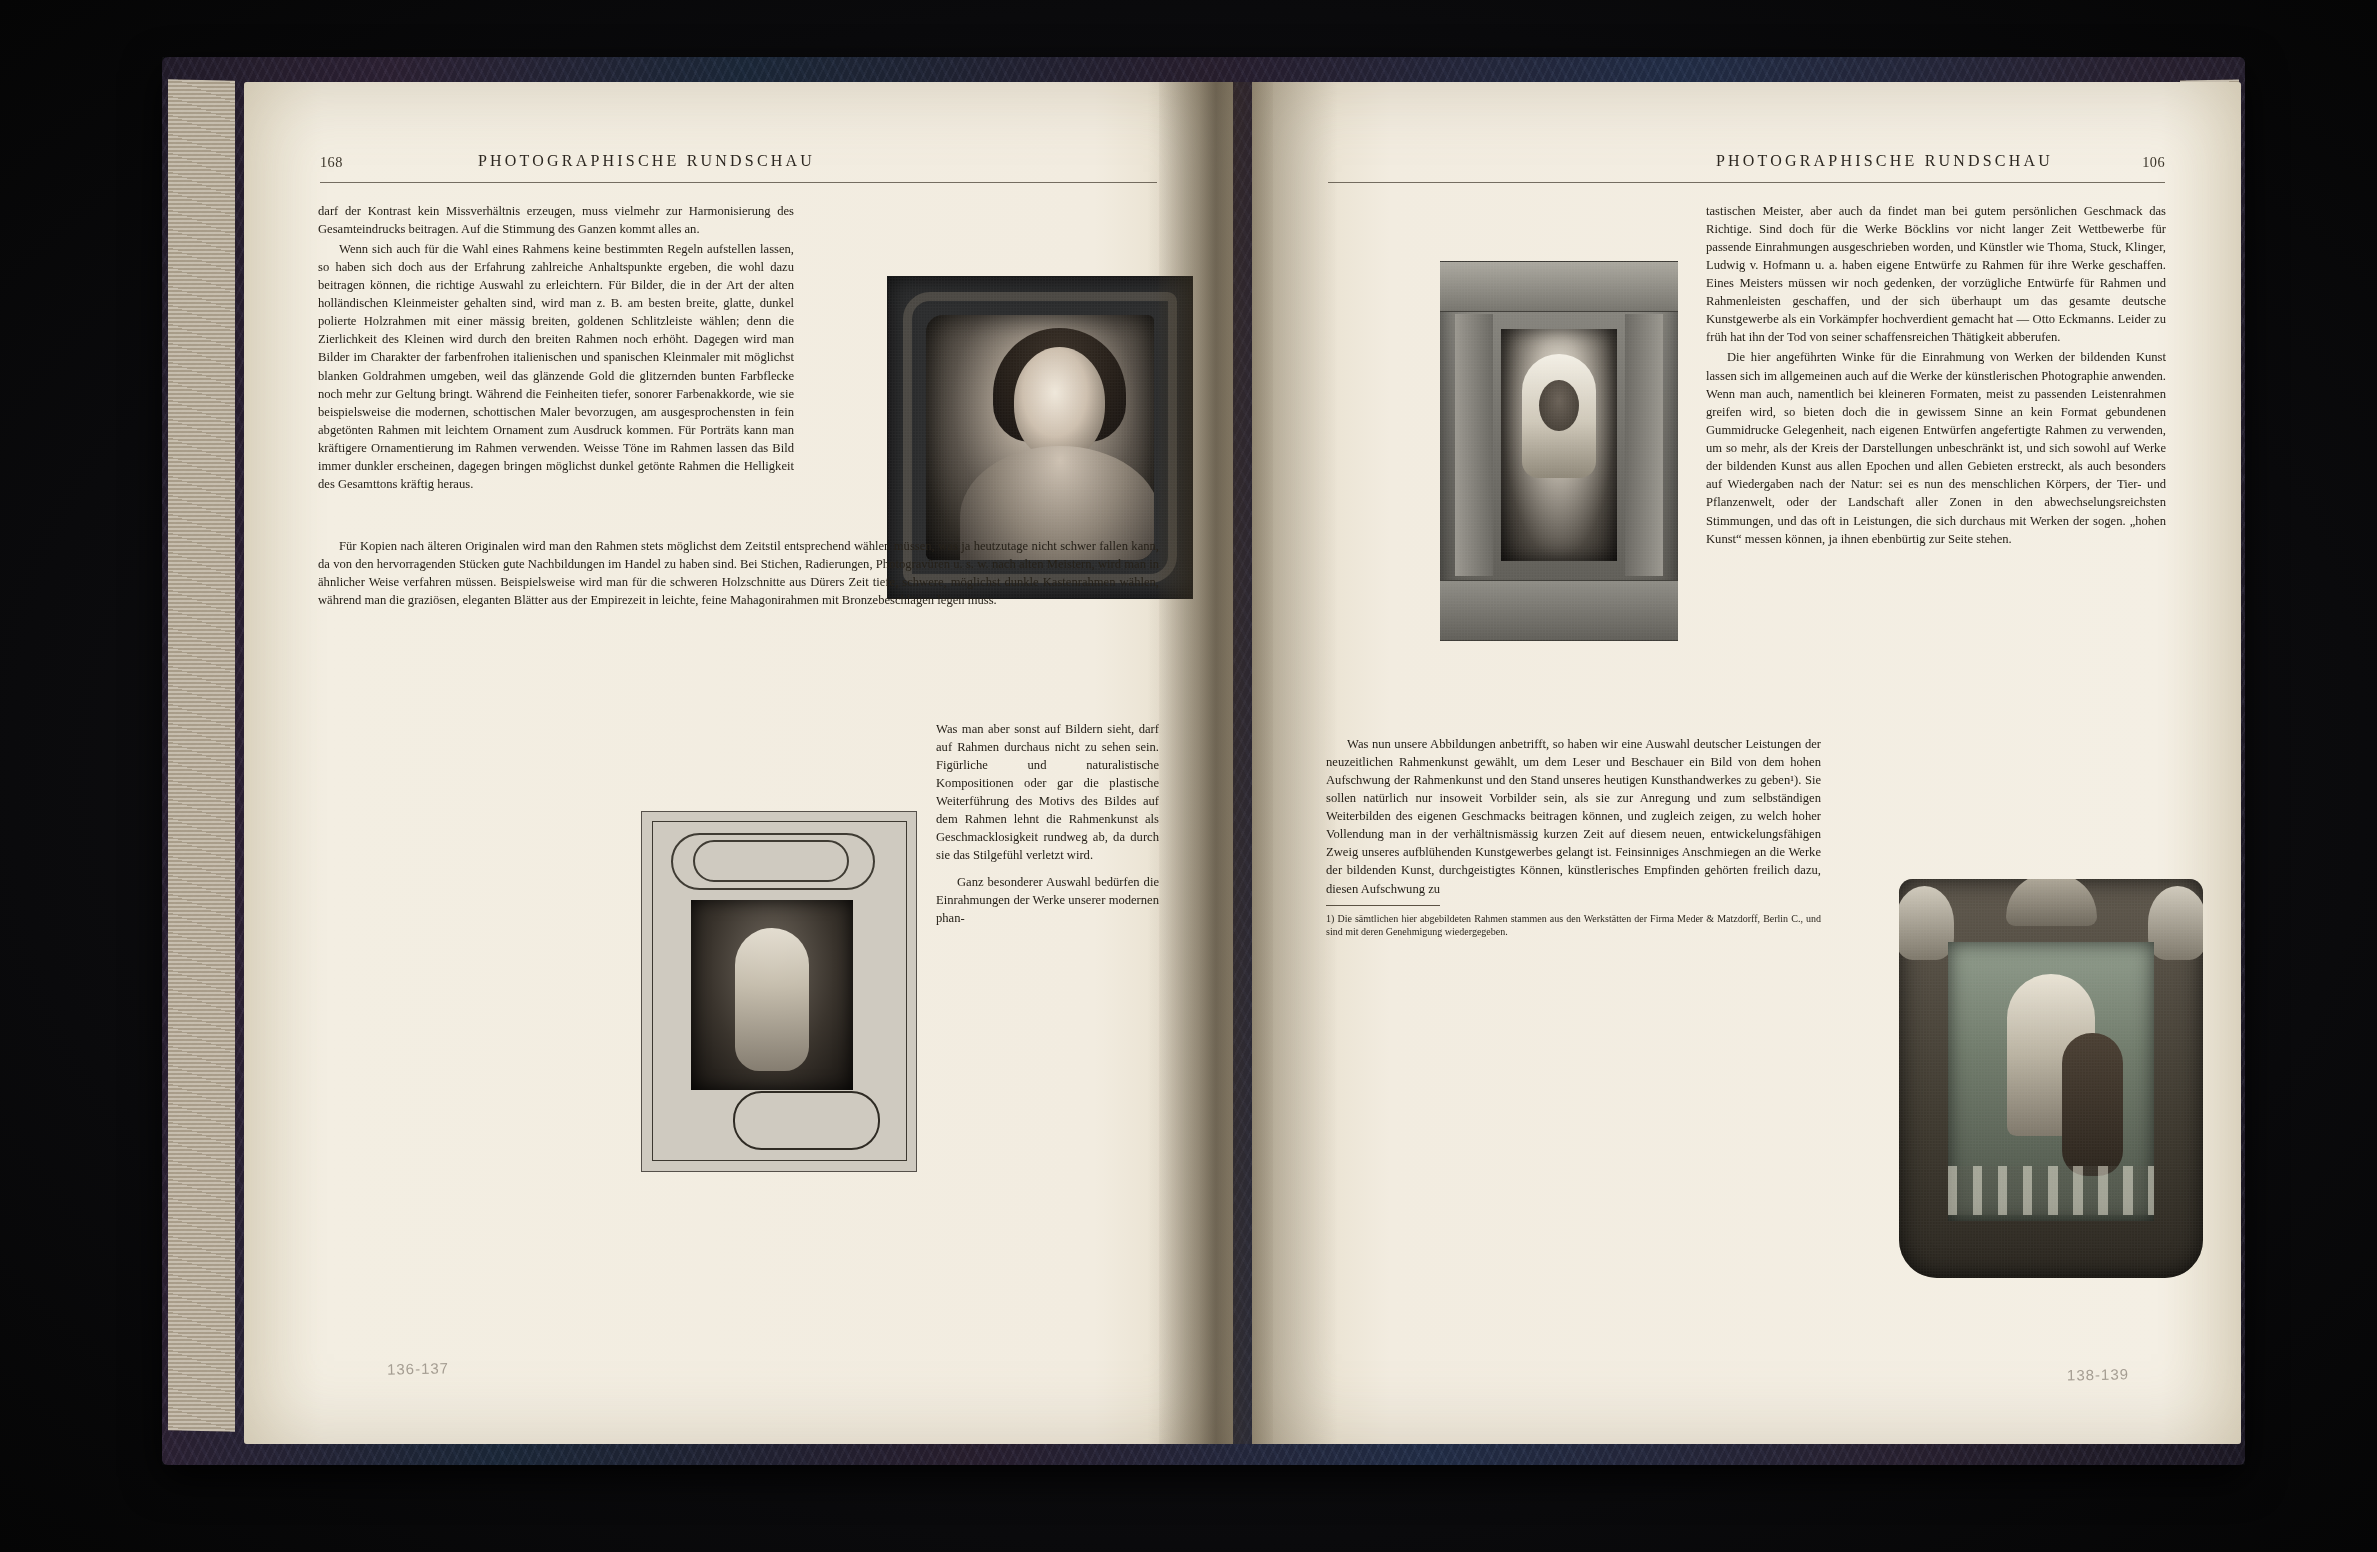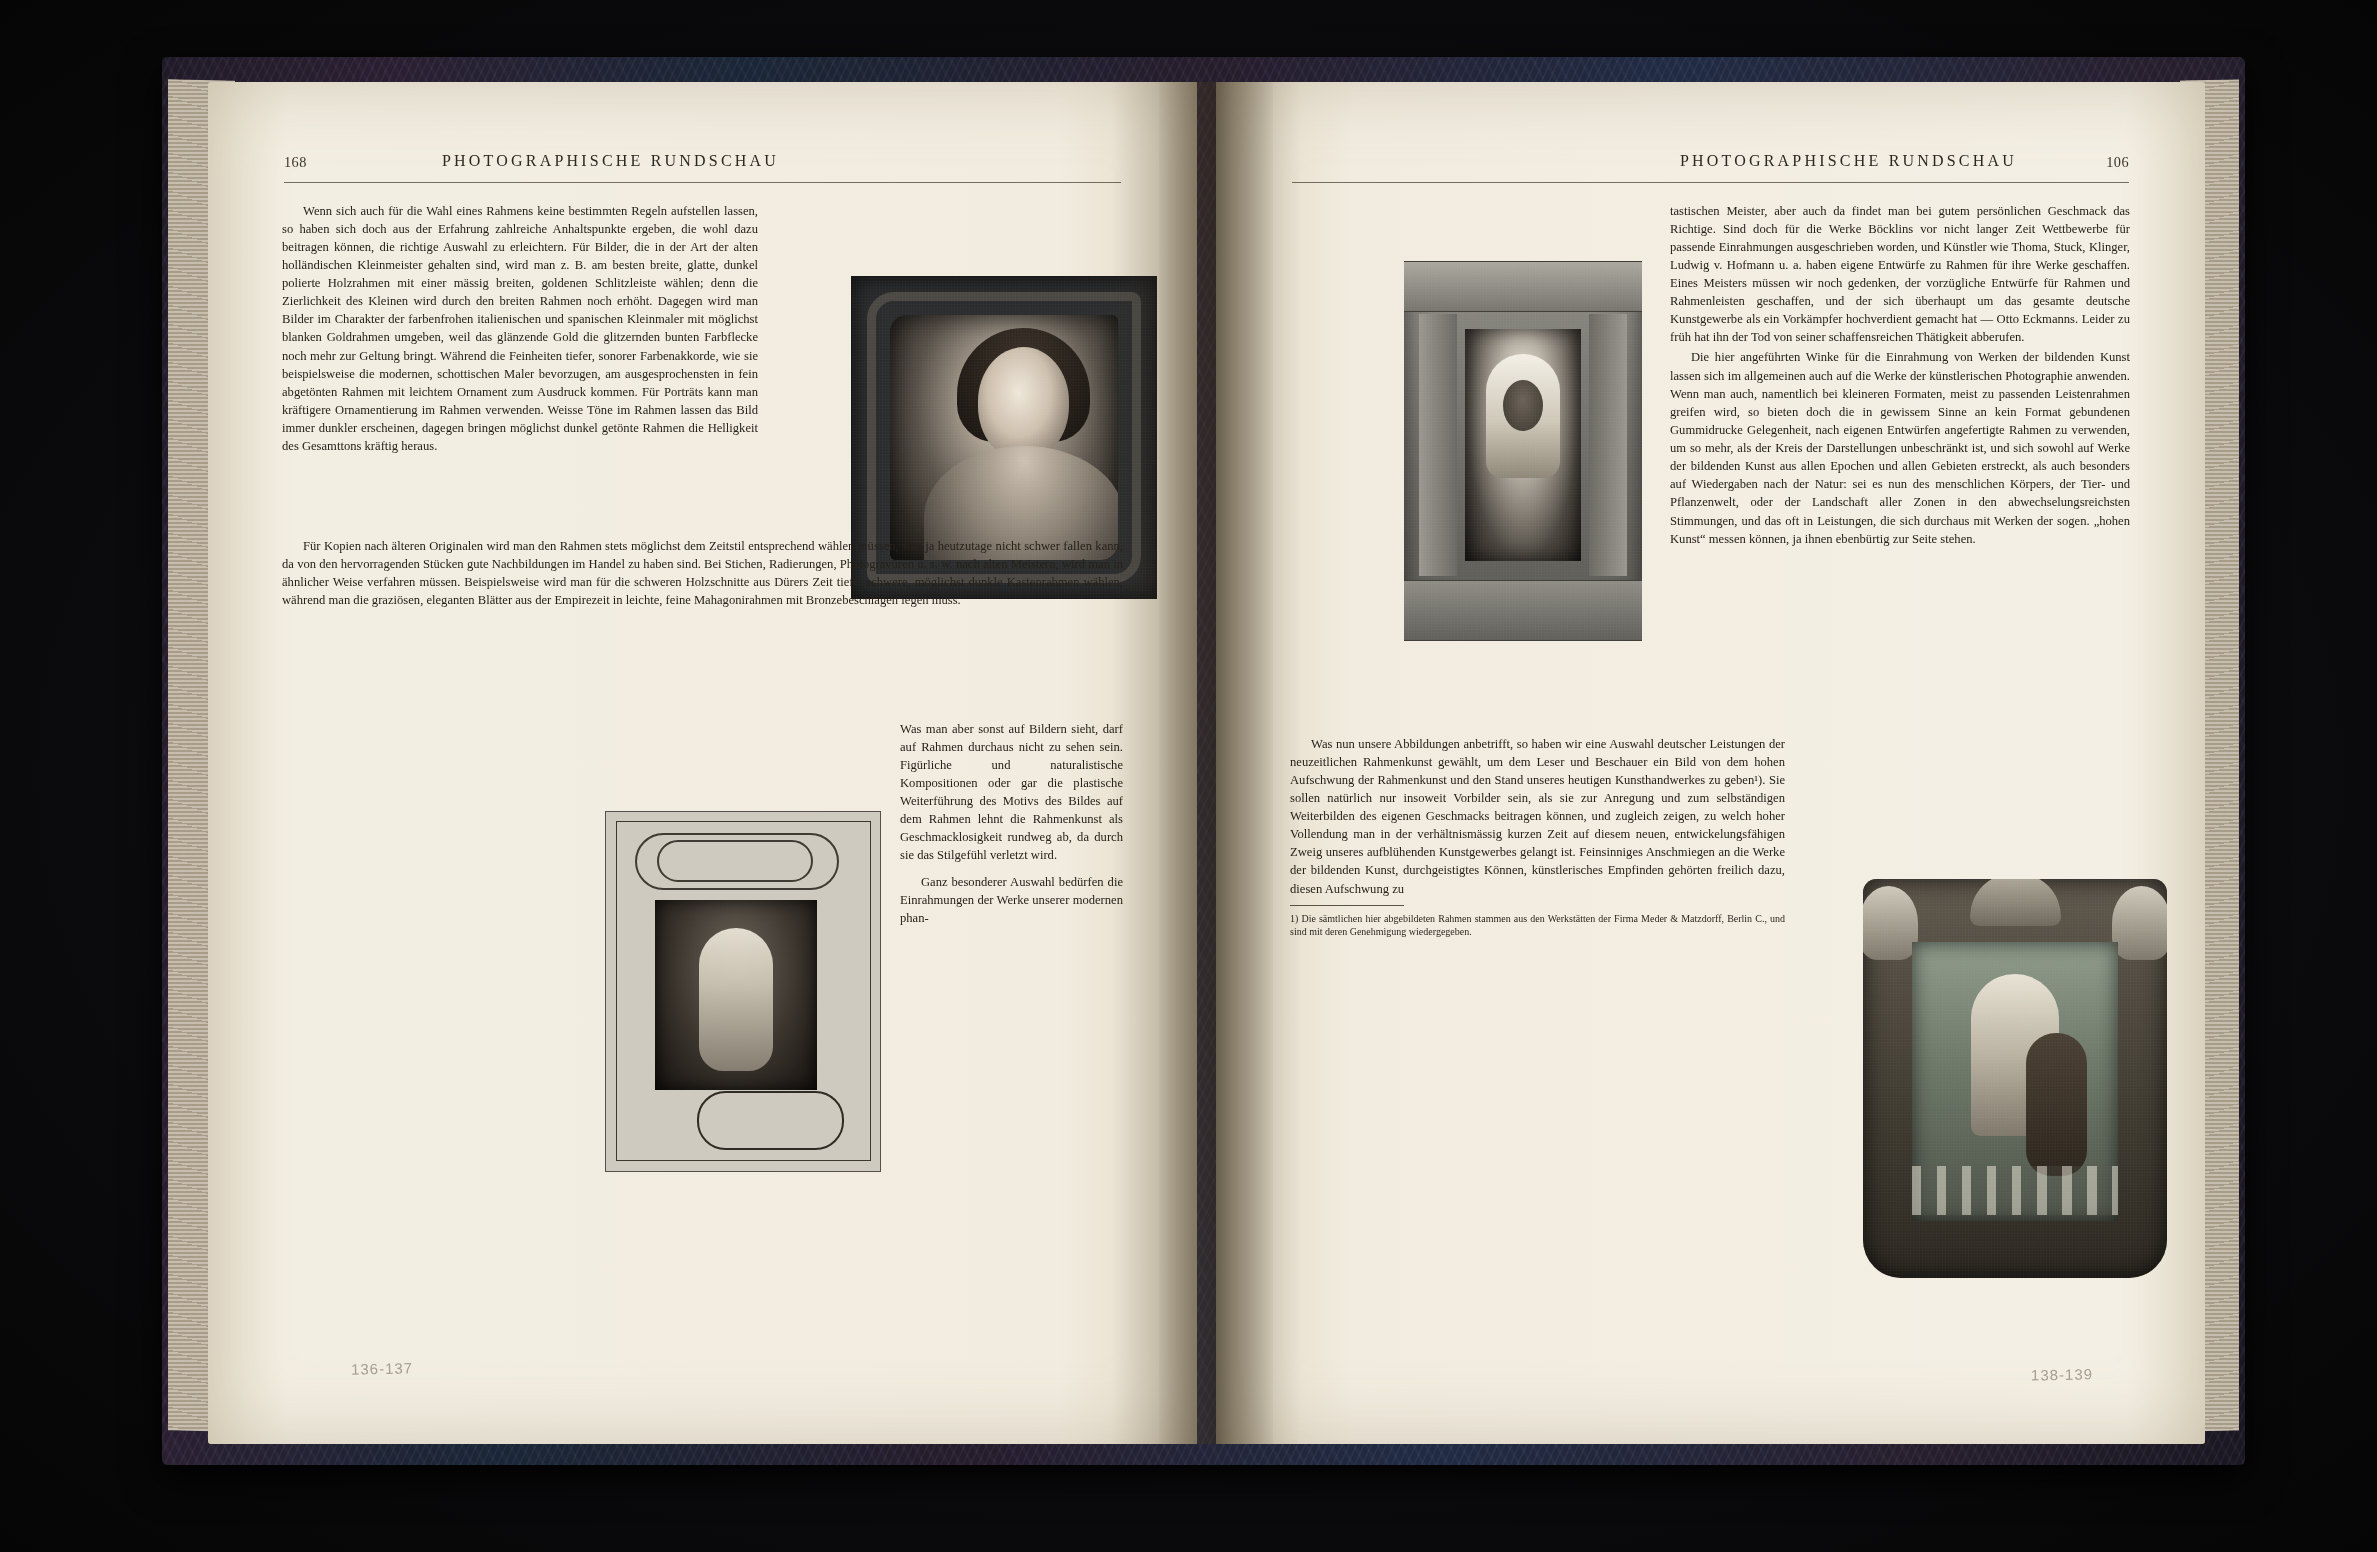--- a/index.html
+++ b/index.html
@@ -25,21 +25,21 @@
   .edge-left{position:absolute;left:5.7px;top:23px;width:67px;height:1351px;
      background:repeating-linear-gradient(180deg,#d8cfbc 0 1.9px,#b6aa93 1.9px 3.8px);
      transform:skewY(1.2deg);opacity:.9;}
   .edge-right{position:absolute;right:5.7px;top:23px;width:59px;height:1351px;
      background:repeating-linear-gradient(180deg,#d8cfbc 0 1.9px,#b6aa93 1.9px 3.8px);
      transform:skewY(-1.2deg);opacity:.9;}
 
   .pages{position:absolute;left:46px;top:25px;width:1997px;height:1362px;}
 
   .page{position:absolute;top:0;height:1362px;background:#efe9d9;
-     box-shadow:inset 0 0 76px rgba(150,135,105,.35);}
+     box-shadow:inset 0 0 76px rgba(150,135,105,.35);margin-left:36px;}
   .page.left{left:0;width:989px;border-radius:2.9px 0 0 2.9px;
      background:linear-gradient(270deg,#e2d9c4 0%,#f2ece0 14%,#f3eee2 92%,#e8e1cf 100%);}
   .page.right{left:1008px;width:989px;border-radius:0 2.9px 2.9px 0;
      background:linear-gradient(90deg,#e2d9c4 0%,#f2ece0 14%,#f4efe4 92%,#e8e1cf 100%);}
 
   .gutter{position:absolute;left:951px;top:0;width:114px;height:1362px;
      background:linear-gradient(90deg,rgba(90,75,50,.05) 0%,rgba(70,58,38,.38) 35%,rgba(55,45,30,.55) 50%,rgba(70,58,38,.38) 65%,rgba(90,75,50,.05) 100%);}
 
   .page-inner{position:absolute;inset:0;padding:68px 74px 57px 74px;box-sizing:border-box;}
 
@@ -195,20 +195,21 @@
                 <div class="f2-squig"></div>
                 <div class="f2-squig2"></div>
                 <div class="f2-photo">
                   <div class="f2-figure"></div>
                 </div>
                 <div class="f2-foot"></div>
               </div>
             </div>
 
             <div class="col" style="position:absolute;left:0;top:0;width:476px;">
+              <p class="noind">darf der Kontrast kein Missverhältnis erzeugen, muss vielmehr zur Harmonisierung des Gesamteindrucks beitragen. Auf die Stimmung des Ganzen kommt alles an.</p>
               <p>Wenn sich auch für die Wahl eines Rahmens keine bestimmten Regeln aufstellen lassen, so haben sich doch aus der Erfahrung zahlreiche Anhaltspunkte ergeben, die wohl dazu beitragen können, die richtige Auswahl zu erleichtern. Für Bilder, die in der Art der alten holländischen Kleinmeister gehalten sind, wird man z. B. am besten breite, glatte, dunkel polierte Holzrahmen mit einer mässig breiten, goldenen Schlitzleiste wählen; denn die Zierlichkeit des Kleinen wird durch den breiten Rahmen noch erhöht. Dagegen wird man Bilder im Charakter der farbenfrohen italienischen und spanischen Kleinmaler mit möglichst blanken Goldrahmen umgeben, weil das glänzende Gold die glitzernden bunten Farbflecke noch mehr zur Geltung bringt. Während die Feinheiten tiefer, sonorer Farbenakkorde, wie sie beispielsweise die modernen, schottischen Maler bevorzugen, am ausgesprochensten in fein abgetönten Rahmen mit leichtem Ornament zum Ausdruck kommen. Für Porträts kann man kräftigere Ornamentierung im Rahmen verwenden. Weisse Töne im Rahmen lassen das Bild immer dunkler erscheinen, dagegen bringen möglichst dunkel getönte Rahmen die Helligkeit des Gesamttons kräftig heraus.</p>
             </div>
 
             <div class="col" style="position:absolute;left:0;top:335px;width:841px;">
               <p>Für Kopien nach älteren Originalen wird man den Rahmen stets möglichst dem Zeitstil entsprechend wählen müssen, was ja heutzutage nicht schwer fallen kann, da von den hervorragenden Stücken gute Nachbildungen im Handel zu haben sind. Bei Stichen, Radierungen, Photogravüren u. s. w. nach alten Meistern, wird man in ähnlicher Weise verfahren müssen. Beispielsweise wird man für die schweren Holzschnitte aus Dürers Zeit tiefe, schwere, möglichst dunkle Kastenrahmen wählen, während man die graziösen, eleganten Blätter aus der Empirezeit in leichte, feine Mahagonirahmen mit Bronzebeschlägen legen muss.</p>
             </div>
 
             <div class="col" style="position:absolute;left:618px;top:518px;width:223px;">
               <p class="noind">Was man aber sonst auf Bildern sieht, darf auf Rahmen durchaus nicht zu sehen sein. Figürliche und naturalistische Kompositionen oder gar die plastische Weiterführung des Motivs des Bildes auf dem Rahmen lehnt die Rahmenkunst als Geschmacklosigkeit rundweg ab, da durch sie das Stilgefühl verletzt wird.</p>
               <p class="gap">Ganz besonderer Auswahl bedürfen die Einrahmungen der Werke unserer modernen phan-</p>

